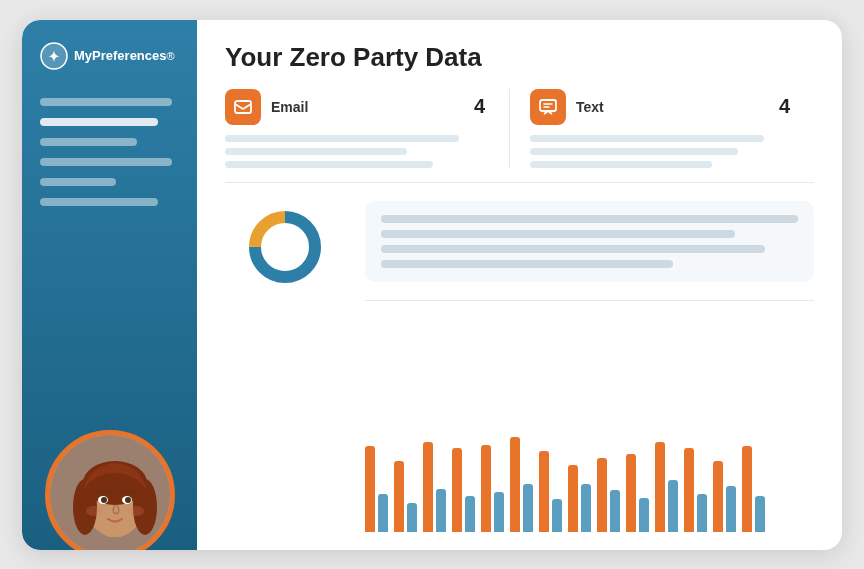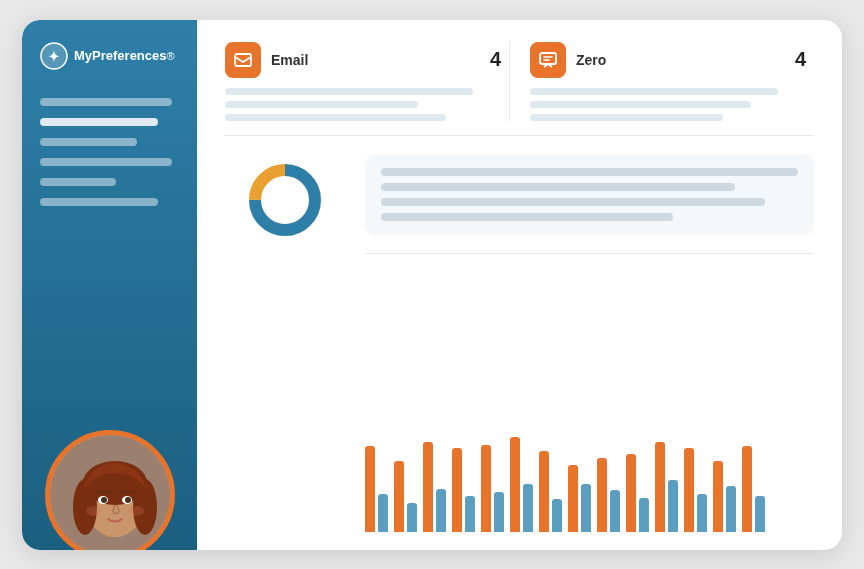--- a/index.html
+++ b/index.html
@@ -99,21 +99,21 @@
       display: flex;
       gap: 0;
       margin-bottom: 18px;
       border-bottom: 1.5px solid #e8e8e8;
       padding-bottom: 14px;
     }
     .metric-block {
       flex: 1;
       display: flex;
       flex-direction: column;
-      padding-right: 8px;
+      padding-right: 24px;
       border-right: 1.5px solid #e8e8e8;
       margin-right: 20px;
     }
     .metric-block:last-child {
       border-right: none;
       margin-right: 0;
     }
     .metric-header {
       display: flex;
       align-items: center;
@@ -273,20 +273,21 @@
 
         <path d="M58 84 Q65 89 72 84" stroke="#c06050" stroke-width="2" fill="none" stroke-linecap="round"></path>
 
         <ellipse cx="44" cy="76" rx="8" ry="5" fill="rgba(220,120,100,0.25)"></ellipse>
         <ellipse cx="86" cy="76" rx="8" ry="5" fill="rgba(220,120,100,0.25)"></ellipse>
       </svg>
     </div>
   </div>
 
   <div class="main">
+    <h1 class="page-title">Your Zero Party Data</h1>
 
     <div class="metrics-row">
 
       <div class="metric-block">
         <div class="metric-header">
           <div class="metric-icon email">
             <svg width="20" height="20" viewBox="0 0 20 20" fill="none" xmlns="http://www.w3.org/2000/svg">
               <rect x="2" y="4" width="16" height="12" rx="2" stroke="white" stroke-width="1.8" fill="none"></rect>
               <path d="M2 7 L10 12 L18 7" stroke="white" stroke-width="1.8" fill="none"></path>
             </svg>
@@ -304,21 +305,21 @@
       <div class="metric-block">
         <div class="metric-header">
           <div class="metric-icon text">
             <svg width="20" height="20" viewBox="0 0 20 20" fill="none" xmlns="http://www.w3.org/2000/svg">
               <rect x="2" y="3" width="16" height="11" rx="2" stroke="white" stroke-width="1.8" fill="none"></rect>
               <path d="M6 17 L10 14 L14 17" stroke="white" stroke-width="1.8" fill="none" stroke-linejoin="round"></path>
               <path d="M6 7 L14 7" stroke="white" stroke-width="1.5" stroke-linecap="round"></path>
               <path d="M6 10 L11 10" stroke="white" stroke-width="1.5" stroke-linecap="round"></path>
             </svg>
           </div>
-          <span class="metric-label">Zero</span>
+          <span class="metric-label">Text</span>
           <span class="metric-count">4</span>
         </div>
         <div class="metric-lines">
           <div class="metric-line l1"></div>
           <div class="metric-line l3"></div>
           <div class="metric-line l2"></div>
         </div>
       </div>
 
     </div>

